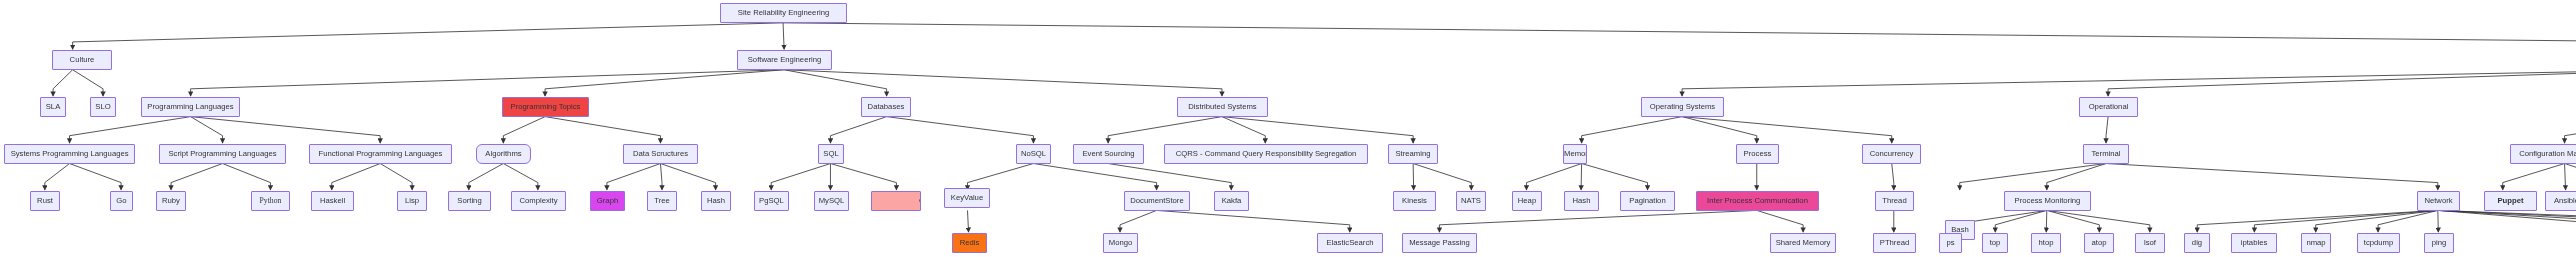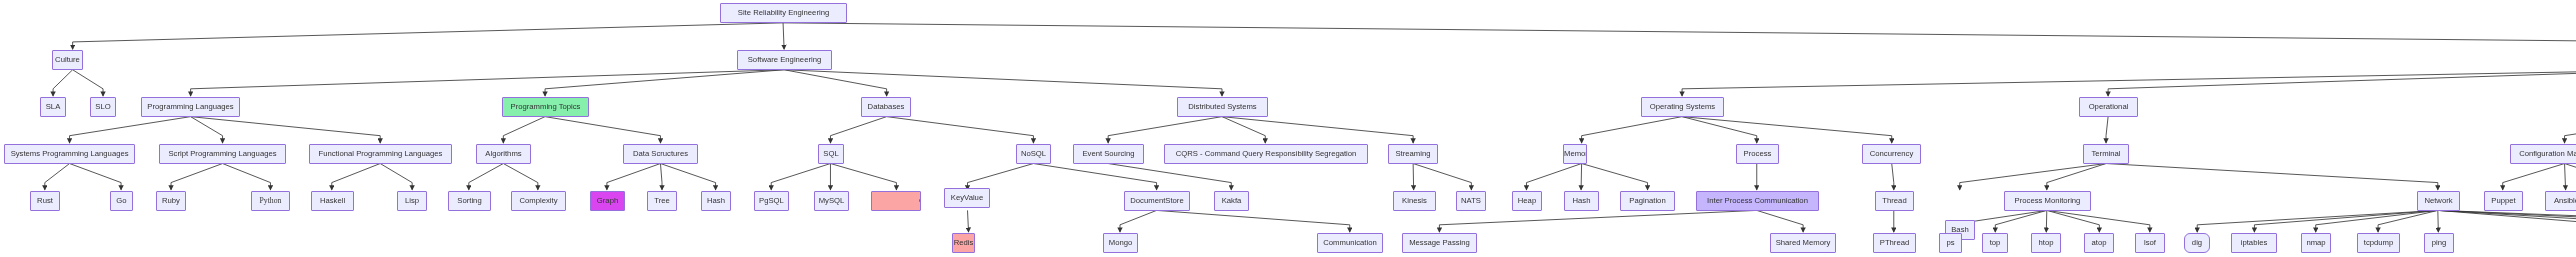--- a/index.html
+++ b/index.html
@@ -138,34 +138,34 @@
         <path d="M6330,317 L6371,354 L6371,368" fill="none" stroke="#333333" stroke-width="1.6" stroke-linejoin="round" marker-end="url(#arrowhead)"></path>
         <path d="M6330,317 L6499,354 L6499,368" fill="none" stroke="#333333" stroke-width="1.6" stroke-linejoin="round" marker-end="url(#arrowhead)"></path>
         <path d="M6330,317 L6620,354 L6620,368" fill="none" stroke="#333333" stroke-width="1.6" stroke-linejoin="round" marker-end="url(#arrowhead)"></path>
         <path d="M6743,317 L6742,368" fill="none" stroke="#333333" stroke-width="1.6" stroke-linejoin="round" marker-end="url(#arrowhead)"></path>
         <path d="M6983,317 L6891,436 L6891,450" fill="none" stroke="#333333" stroke-width="1.6" stroke-linejoin="round" marker-end="url(#arrowhead)"></path>
         <path d="M6983,317 L7038,436 L7038,450" fill="none" stroke="#333333" stroke-width="1.6" stroke-linejoin="round" marker-end="url(#arrowhead)"></path>
       </g>
   </svg>
   <div id="node-layer">
       <div class="node" style="left: 720px; top: 3.1px; width: 127px; background: rgb(236, 236, 255); border-color: rgb(147, 112, 219); color: rgb(51, 51, 51);">Site Reliability Engineering</div>
-      <div class="node" style="left: 52px; top: 50px; width: 31px; background: rgb(236, 236, 255); border-color: rgb(147, 112, 219); color: rgb(51, 51, 51);">Culture</div>
+      <div class="node" style="left: 52px; top: 50px; width: 60px; background: rgb(236, 236, 255); border-color: rgb(147, 112, 219); color: rgb(51, 51, 51);">Culture</div>
       <div class="node" style="left: 737px; top: 50px; width: 95px; background: rgb(236, 236, 255); border-color: rgb(147, 112, 219); color: rgb(51, 51, 51);">Software Engineering</div>
       <div class="node" style="left: 40px; top: 97px; width: 26px; background: rgb(236, 236, 255); border-color: rgb(147, 112, 219); color: rgb(51, 51, 51);">SLA</div>
       <div class="node" style="left: 90px; top: 97px; width: 26px; background: rgb(236, 236, 255); border-color: rgb(147, 112, 219); color: rgb(51, 51, 51);">SLO</div>
       <div class="node" style="left: 141px; top: 97px; width: 99px; background: rgb(236, 236, 255); border-color: rgb(147, 112, 219); color: rgb(51, 51, 51);">Programming Languages</div>
-      <div class="node" style="left: 502px; top: 97px; width: 87px; background: #86efac; border-color: rgb(147, 112, 219); color: rgb(51, 51, 51);">Programming Topics</div>
+      <div class="node" style="left: 502px; top: 97px; width: 87px; background: #ef4444; border-color: rgb(147, 112, 219); color: rgb(51, 51, 51);">Programming Topics</div>
       <div class="node" style="left: 861px; top: 97px; width: 50px; background: rgb(236, 236, 255); border-color: rgb(147, 112, 219); color: rgb(51, 51, 51);">Databases</div>
       <div class="node" style="left: 1177px; top: 97px; width: 91px; background: rgb(236, 236, 255); border-color: rgb(147, 112, 219); color: rgb(51, 51, 51);">Distributed Systems</div>
       <div class="node" style="left: 1641px; top: 97px; width: 83px; background: rgb(236, 236, 255); border-color: rgb(147, 112, 219); color: rgb(51, 51, 51);">Operating Systems</div>
       <div class="node" style="left: 2079px; top: 97px; width: 59px; background: rgb(236, 236, 255); border-color: rgb(147, 112, 219); color: rgb(51, 51, 51);">Operational</div>
       <div class="node" style="left: 4.1px; top: 144px; width: 131px; background: rgb(236, 236, 255); border-color: rgb(147, 112, 219); color: rgb(51, 51, 51);">Systems Programming Languages</div>
       <div class="node" style="left: 159px; top: 144px; width: 127px; background: rgb(236, 236, 255); border-color: rgb(147, 112, 219); color: rgb(51, 51, 51);">Script Programming Languages</div>
       <div class="node" style="left: 309px; top: 144px; width: 143px; background: rgb(236, 236, 255); border-color: rgb(147, 112, 219); color: rgb(51, 51, 51);">Functional Programming Languages</div>
-      <div class="node" style="left: 476px; top: 144px; width: 55px; background: rgb(236, 236, 255); border-color: rgb(147, 112, 219); color: rgb(51, 51, 51);">Algorithms</div>
+      <div class="node" style="left: 476px; top: 144px; width: 55px; background: rgb(236, 236, 255); border-color: rgb(147, 112, 219); color: rgb(51, 51, 51); border-radius: 6px;">Algorithms</div>
       <div class="node" style="left: 623px; top: 144px; width: 75px; background: rgb(236, 236, 255); border-color: rgb(147, 112, 219); color: rgb(51, 51, 51);">Data Scructures</div>
       <div class="node" style="left: 818px; top: 144px; width: 26px; background: rgb(236, 236, 255); border-color: rgb(147, 112, 219); color: rgb(51, 51, 51);">SQL</div>
       <div class="node" style="left: 1016px; top: 144px; width: 35px; background: rgb(236, 236, 255); border-color: rgb(147, 112, 219); color: rgb(51, 51, 51);">NoSQL</div>
       <div class="node" style="left: 1073px; top: 144px; width: 71px; background: rgb(236, 236, 255); border-color: rgb(147, 112, 219); color: rgb(51, 51, 51);">Event Sourcing</div>
       <div class="node" style="left: 1164px; top: 144px; width: 204px; background: rgb(236, 236, 255); border-color: rgb(147, 112, 219); color: rgb(51, 51, 51);">CQRS - Command Query Responsibility Segregation</div>
       <div class="node" style="left: 1388px; top: 144px; width: 50px; background: rgb(236, 236, 255); border-color: rgb(147, 112, 219); color: rgb(51, 51, 51);">Streaming</div>
       <div class="node" style="left: 1563px; top: 144px; width: 24px; background: rgb(236, 236, 255); border-color: rgb(147, 112, 219); color: rgb(51, 51, 51);">Memory</div>
       <div class="node" style="left: 1736px; top: 144px; width: 43px; background: rgb(236, 236, 255); border-color: rgb(147, 112, 219); color: rgb(51, 51, 51);">Process</div>
       <div class="node" style="left: 1862px; top: 144px; width: 59px; background: rgb(236, 236, 255); border-color: rgb(147, 112, 219); color: rgb(51, 51, 51);">Concurrency</div>
       <div class="node" style="left: 2083px; top: 144px; width: 46px; background: rgb(236, 236, 255); border-color: rgb(147, 112, 219); color: rgb(51, 51, 51);">Terminal</div>
@@ -185,38 +185,38 @@
       <div class="node" style="left: 814px; top: 191px; width: 35px; background: rgb(236, 236, 255); border-color: rgb(147, 112, 219); color: rgb(51, 51, 51);">MySQL</div>
       <div class="node" style="left: 871px; top: 191px; width: 50px; background: #fca5a5; border-color: rgb(147, 112, 219); color: rgb(51, 51, 51); padding-left: 47px;">Cassandra</div>
       <div class="node" style="left: 944px; top: 188px; width: 46px; background: rgb(236, 236, 255); border-color: rgb(147, 112, 219); color: rgb(51, 51, 51);">KeyValue</div>
       <div class="node" style="left: 1124px; top: 191px; width: 66px; background: rgb(236, 236, 255); border-color: rgb(147, 112, 219); color: rgb(51, 51, 51);">DocumentStore</div>
       <div class="node" style="left: 1214px; top: 191px; width: 35px; background: rgb(236, 236, 255); border-color: rgb(147, 112, 219); color: rgb(51, 51, 51);">Kakfa</div>
       <div class="node" style="left: 1393px; top: 191px; width: 43px; background: rgb(236, 236, 255); border-color: rgb(147, 112, 219); color: rgb(51, 51, 51);">Kinesis</div>
       <div class="node" style="left: 1456px; top: 191px; width: 30px; background: rgb(236, 236, 255); border-color: rgb(147, 112, 219); color: rgb(51, 51, 51);">NATS</div>
       <div class="node" style="left: 1512px; top: 191px; width: 30px; background: rgb(236, 236, 255); border-color: rgb(147, 112, 219); color: rgb(51, 51, 51);">Heap</div>
       <div class="node" style="left: 1564px; top: 191px; width: 35px; background: rgb(236, 236, 255); border-color: rgb(147, 112, 219); color: rgb(51, 51, 51);">Hash</div>
       <div class="node" style="left: 1620px; top: 191px; width: 55px; background: rgb(236, 236, 255); border-color: rgb(147, 112, 219); color: rgb(51, 51, 51);">Pagination</div>
-      <div class="node" style="left: 1696px; top: 191px; width: 123px; background: #c4b5fd; border-color: rgb(147, 112, 219); color: rgb(51, 51, 51);">Inter Process Communication</div>
+      <div class="node" style="left: 1696px; top: 191px; width: 123px; background: #ec4899; border-color: rgb(147, 112, 219); color: rgb(51, 51, 51);">Inter Process Communication</div>
       <div class="node" style="left: 1875px; top: 191px; width: 39px; background: rgb(236, 236, 255); border-color: rgb(147, 112, 219); color: rgb(51, 51, 51);">Thread</div>
       <div class="node" style="left: 1945px; top: 191px; width: 30px; background: rgb(236, 236, 255); border-color: rgb(147, 112, 219); color: rgb(51, 51, 51); margin-top: 29px;">Bash</div>
       <div class="node" style="left: 2004px; top: 191px; width: 87px; background: rgb(236, 236, 255); border-color: rgb(147, 112, 219); color: rgb(51, 51, 51);">Process Monitoring</div>
       <div class="node" style="left: 2417px; top: 191px; width: 43px; background: rgb(236, 236, 255); border-color: rgb(147, 112, 219); color: rgb(51, 51, 51);">Network</div>
-      <div class="node" style="left: 2484px; top: 191px; width: 39px; background: rgb(236, 236, 255); border-color: rgb(147, 112, 219); color: rgb(51, 51, 51);">Puppet</div>
+      <div class="node" style="left: 2484px; top: 191px; width: 53px; background: rgb(236, 236, 255); border-color: rgb(147, 112, 219); color: rgb(51, 51, 51); font-weight: bold;">Puppet</div>
       <div class="node" style="left: 2545px; top: 191px; width: 43px; background: rgb(236, 236, 255); border-color: rgb(147, 112, 219); color: rgb(51, 51, 51);">Ansible</div>
-      <div class="node" style="left: 952px; top: 233px; width: 23px; background: #fca5a5; border-color: rgb(147, 112, 219); color: rgb(51, 51, 51);">Redis</div>
+      <div class="node" style="left: 952px; top: 233px; width: 35px; background: #f97316; border-color: rgb(147, 112, 219); color: rgb(51, 51, 51);">Redis</div>
       <div class="node" style="left: 1103px; top: 233px; width: 35px; background: rgb(236, 236, 255); border-color: rgb(147, 112, 219); color: rgb(51, 51, 51);">Mongo</div>
-      <div class="node" style="left: 1317px; top: 233px; width: 66px; background: rgb(236, 236, 255); border-color: rgb(147, 112, 219); color: rgb(51, 51, 51);">Communication</div>
+      <div class="node" style="left: 1317px; top: 233px; width: 66px; background: rgb(236, 236, 255); border-color: rgb(147, 112, 219); color: rgb(51, 51, 51);">ElasticSearch</div>
       <div class="node" style="left: 1402px; top: 233px; width: 75px; background: rgb(236, 236, 255); border-color: rgb(147, 112, 219); color: rgb(51, 51, 51);">Message Passing</div>
       <div class="node" style="left: 1770px; top: 233px; width: 66px; background: rgb(236, 236, 255); border-color: rgb(147, 112, 219); color: rgb(51, 51, 51);">Shared Memory</div>
       <div class="node" style="left: 1873px; top: 233px; width: 43px; background: rgb(236, 236, 255); border-color: rgb(147, 112, 219); color: rgb(51, 51, 51);">PThread</div>
       <div class="node" style="left: 1939px; top: 233px; width: 23px; background: rgb(236, 236, 255); border-color: rgb(147, 112, 219); color: rgb(51, 51, 51);">ps</div>
       <div class="node" style="left: 1982px; top: 233px; width: 26px; background: rgb(236, 236, 255); border-color: rgb(147, 112, 219); color: rgb(51, 51, 51);">top</div>
       <div class="node" style="left: 2031px; top: 233px; width: 30px; background: rgb(236, 236, 255); border-color: rgb(147, 112, 219); color: rgb(51, 51, 51);">htop</div>
       <div class="node" style="left: 2084px; top: 233px; width: 30px; background: rgb(236, 236, 255); border-color: rgb(147, 112, 219); color: rgb(51, 51, 51);">atop</div>
       <div class="node" style="left: 2135px; top: 233px; width: 30px; background: rgb(236, 236, 255); border-color: rgb(147, 112, 219); color: rgb(51, 51, 51);">lsof</div>
-      <div class="node" style="left: 2184px; top: 233px; width: 26px; background: rgb(236, 236, 255); border-color: rgb(147, 112, 219); color: rgb(51, 51, 51); border-radius: 6px;">dig</div>
+      <div class="node" style="left: 2184px; top: 233px; width: 26px; background: rgb(236, 236, 255); border-color: rgb(147, 112, 219); color: rgb(51, 51, 51);">dig</div>
       <div class="node" style="left: 2231px; top: 233px; width: 46px; background: rgb(236, 236, 255); border-color: rgb(147, 112, 219); color: rgb(51, 51, 51);">iptables</div>
       <div class="node" style="left: 2301px; top: 233px; width: 30px; background: rgb(236, 236, 255); border-color: rgb(147, 112, 219); color: rgb(51, 51, 51);">nmap</div>
       <div class="node" style="left: 2357px; top: 233px; width: 43px; background: rgb(236, 236, 255); border-color: rgb(147, 112, 219); color: rgb(51, 51, 51);">tcpdump</div>
       <div class="node" style="left: 2424px; top: 233px; width: 30px; background: rgb(236, 236, 255); border-color: rgb(147, 112, 219); color: rgb(51, 51, 51);">ping</div>
     </div>
 </div>
 
 
 </body></html>

